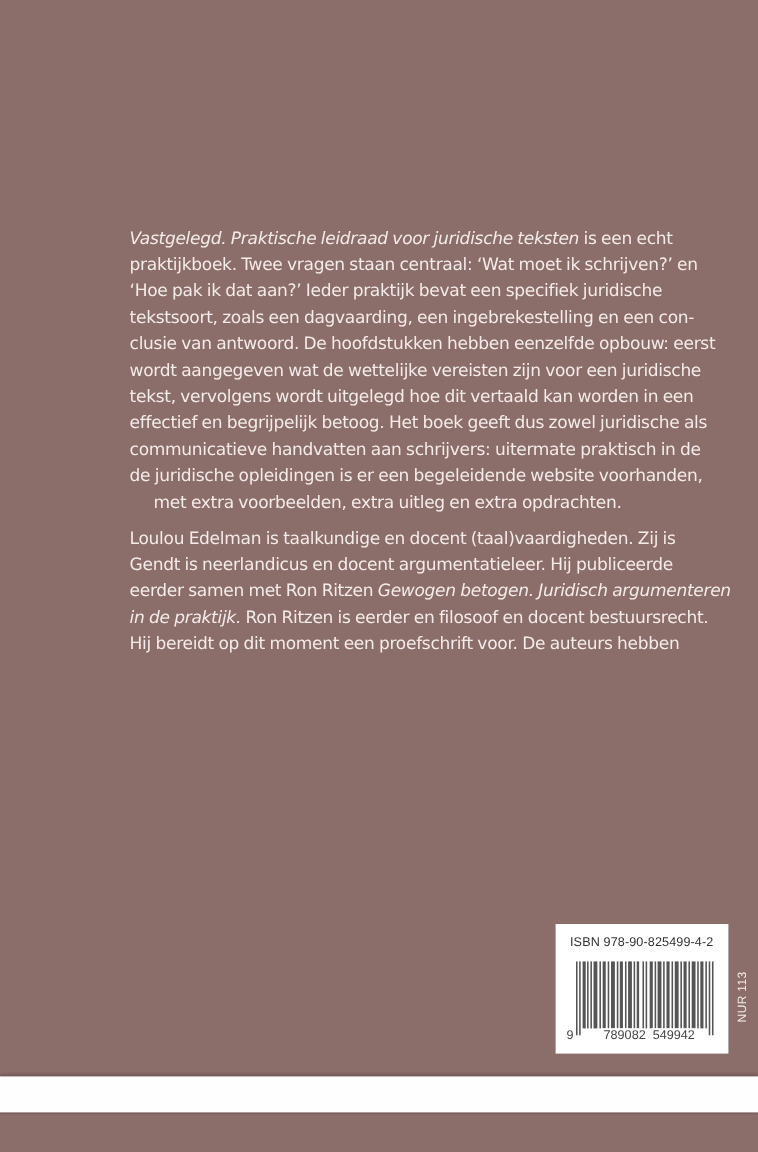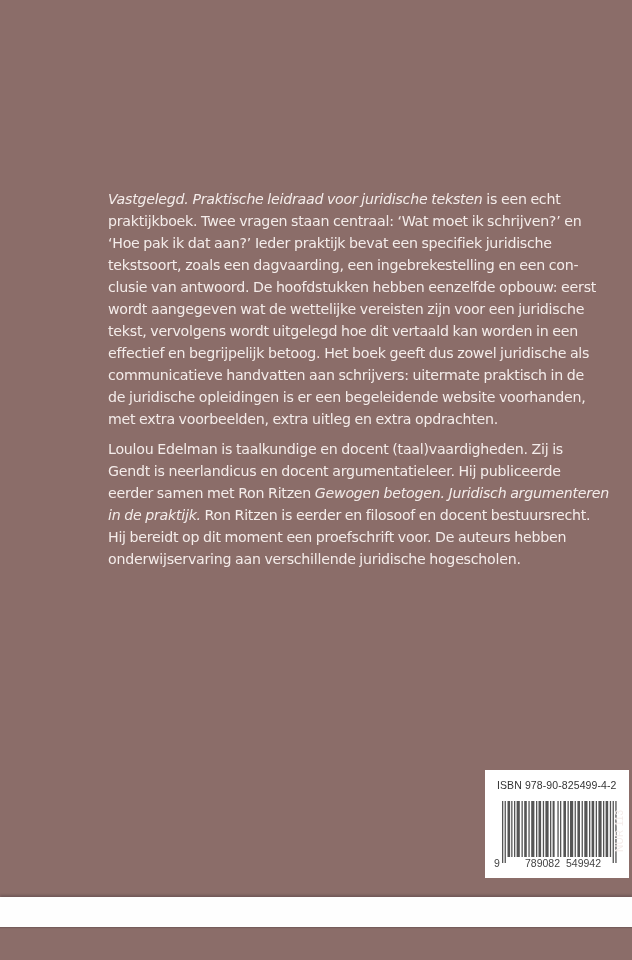--- a/index.html
+++ b/index.html
@@ -9,25 +9,25 @@
     font-family: "DejaVu Sans", sans-serif;
   }
   .cover { position: absolute; inset: 0; background: #8b6d69; }
   .blurb {
     position: absolute; left: 108px; top: 188px; width: 430px;
     color: #f4ecea; font-size: 14.2px; line-height: 22px;
     letter-spacing: -0.25px; word-spacing: -0.5px;
   }
   .blurb p { margin: 0; }
   .blurb p + p { margin-top: 8px; }
-  .blurb .line { display: block; white-space: nowrap; }
+  .blurb .line { display: block; white-space: nowrap; text-align: center; }
   .blurb em { font-style: italic; }
 
   .barcode-box {
-    position: absolute; left: 485px; top: 770px; width: 144px; height: 108px;
+    position: absolute; left: 463px; top: 770px; width: 144px; height: 108px;
     background: #ffffff;
   }
   .isbn {
     position: absolute; left: 12px; top: 9px;
     font-family: "Liberation Sans", sans-serif; font-size: 10.5px; color: #333;
     letter-spacing: 0.1px; white-space: nowrap;
   }
   .bars {
     position: absolute; left: 17px; top: 31px; width: 117px; height: 62px;
   }
@@ -71,21 +71,20 @@
       <span class="line">communicatieve handvatten aan schrijvers: uitermate praktisch in de</span>
       <span class="line">de juridische opleidingen is er een begeleidende website voorhanden,</span>
       <span class="line">met extra voorbeelden, extra uitleg en extra opdrachten.</span>
     </p>
     <p>
       <span class="line">Loulou Edelman is taalkundige en docent (taal)vaardigheden. Zij is</span>
       <span class="line">Gendt is neerlandicus en docent argumentatieleer. Hij publiceerde</span>
       <span class="line"><span>eerder samen met Ron Ritzen </span><em>Gewogen betogen. Juridisch argumenteren</em></span>
       <span class="line"><em>in de praktijk.</em><span> Ron Ritzen is eerder en filosoof en docent bestuursrecht.</span></span>
       <span class="line">Hij bereidt op dit moment een proefschrift voor. De auteurs hebben</span>
-      <span class="line">onderwijservaring aan verschillende juridische hogescholen.</span>
     </p>
   </div>
 
   <div class="barcode-box">
     <div class="isbn">ISBN 978-90-825499-4-2</div>
     <svg class="bars" viewBox="0 0 117 62" preserveAspectRatio="none">
       <g fill="#555">
         <rect x="0" y="0" width="1.3" height="62"></rect>
         <rect x="2.6" y="0" width="1.3" height="62"></rect>
         <rect x="5.5" y="0" width="2.6" height="56"></rect>

